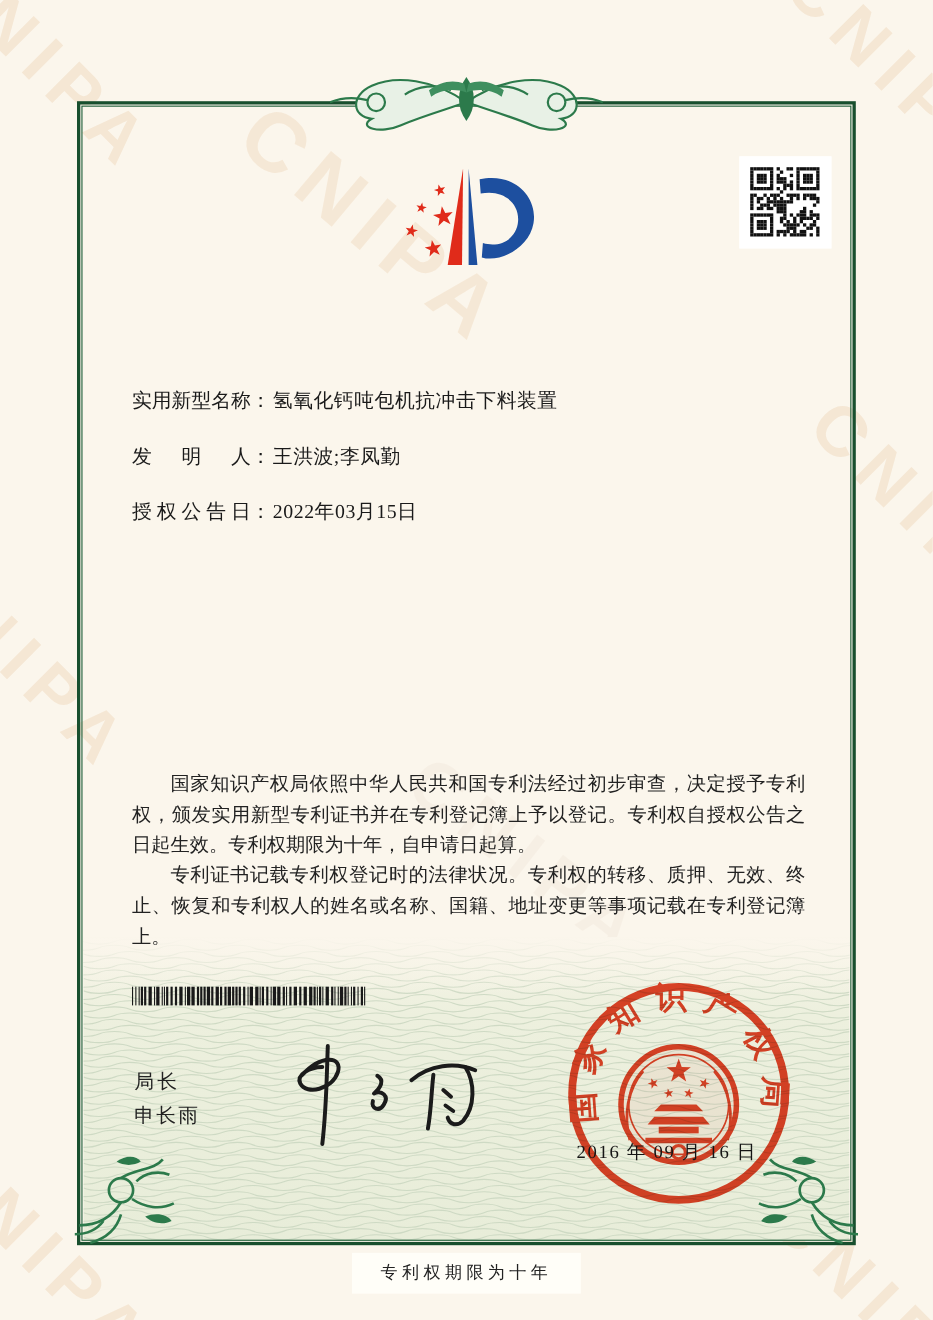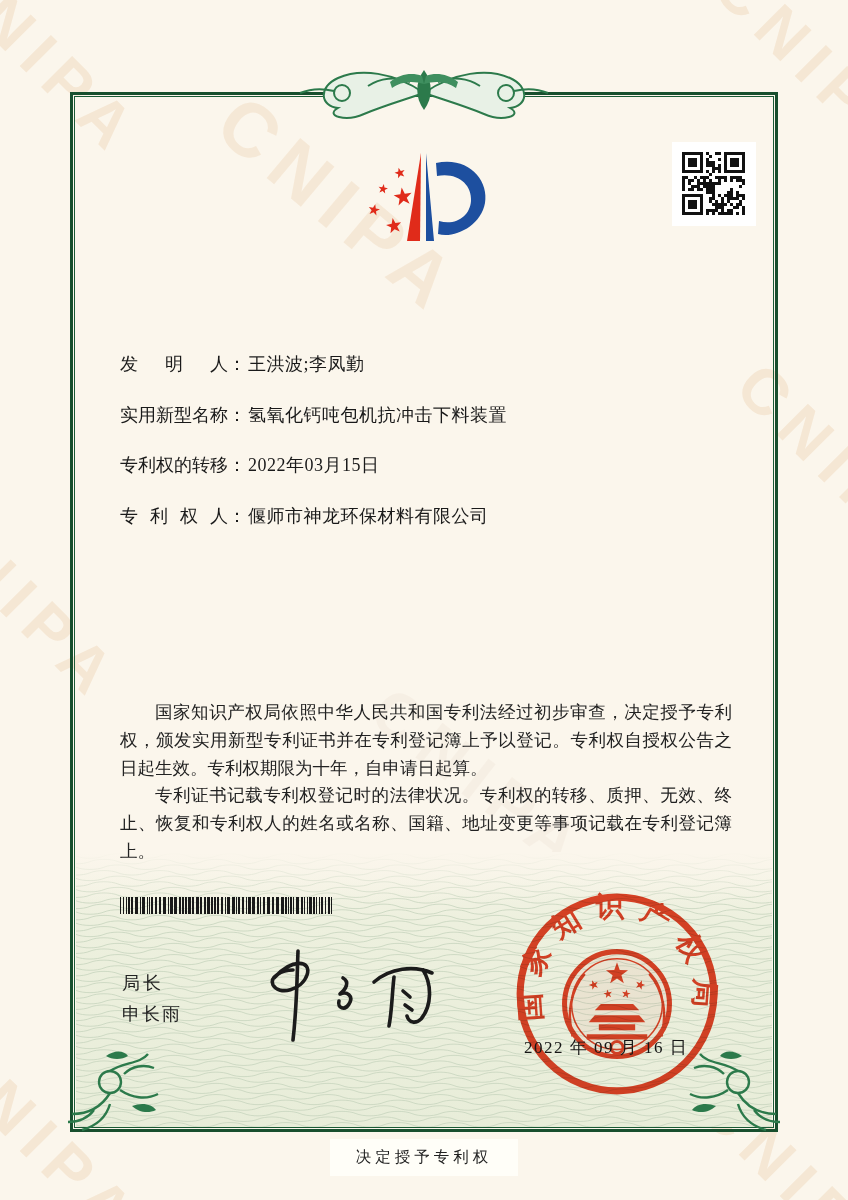--- a/index.html
+++ b/index.html
@@ -633,30 +633,27 @@
         <div style="background: transparent;"></div>
         <div style="background: rgb(17, 17, 17);"></div>
         <div style="background: transparent;"></div>
         <div style="background: rgb(17, 17, 17);"></div>
       </div>
   </div>
 
 
   <div class="fields">
     <div class="frow">
+      <span class="flabel">实用新型名称</span><span class="fcolon">：</span><span class="fvalue">氢氧化钙吨包机抗冲击下料装置</span>
+    </div>
+    <div class="frow">
       <span class="flabel">发明人</span><span class="fcolon">：</span><span class="fvalue">王洪波;李凤勤</span>
     </div>
     <div class="frow">
-      <span class="flabel">实用新型名称</span><span class="fcolon">：</span><span class="fvalue">氢氧化钙吨包机抗冲击下料装置</span>
-    </div>
-    <div class="frow">
-      <span class="flabel">专利权的转移</span><span class="fcolon">：</span><span class="fvalue">2022年03月15日</span>
-    </div>
-    <div class="frow">
-      <span class="flabel">专利权人</span><span class="fcolon">：</span><span class="fvalue">偃师市神龙环保材料有限公司</span>
+      <span class="flabel">授权公告日</span><span class="fcolon">：</span><span class="fvalue">2022年03月15日</span>
     </div>
   </div>
 
   <div class="paras">
     <p>国家知识产权局依照中华人民共和国专利法经过初步审查，决定授予专利权，颁发实用新型专利证书并在专利登记簿上予以登记。专利权自授权公告之日起生效。专利权期限为十年，自申请日起算。</p>
     <p>专利证书记载专利权登记时的法律状况。专利权的转移、质押、无效、终止、恢复和专利权人的姓名或名称、国籍、地址变更等事项记载在专利登记簿上。</p>
   </div>
 
   <div class="barcode" id="barcode">
       <div style="width: 1px; background: rgb(25, 25, 25); margin-right: 2px;"></div>
@@ -755,19 +752,19 @@
         <use href="#star" transform="translate(133,101) rotate(20) scale(0.5)"></use>
         <path d="M88,126 L132,126 L126,120 L94,120 Z"></path>
         <path d="M82,138 L138,138 L132,131 L88,131 Z"></path>
         <rect x="92" y="140" width="36" height="6"></rect>
         <path d="M80,150 L140,150 L140,155 L80,155 Z"></path>
       </g>
       <circle cx="110" cy="163" r="6" fill="none" stroke="#e23a1d" stroke-width="3"></circle>
       <path d="M66,152 C60,130 64,106 78,90 M154,152 C160,130 156,106 142,90" fill="none" stroke="#e23a1d" stroke-width="2.5"></path>
     </g>
   </svg>
-  <div class="seal-date">2022 年 09 月 16 日</div>
+  <div class="seal-date">2016 年 09 月 16 日</div>
 
   <div class="continuation">
-    <span>决定授予专利权</span>
+    <span>专利权期限为十年</span>
   </div>
 
 </div>
 
 </body></html>

